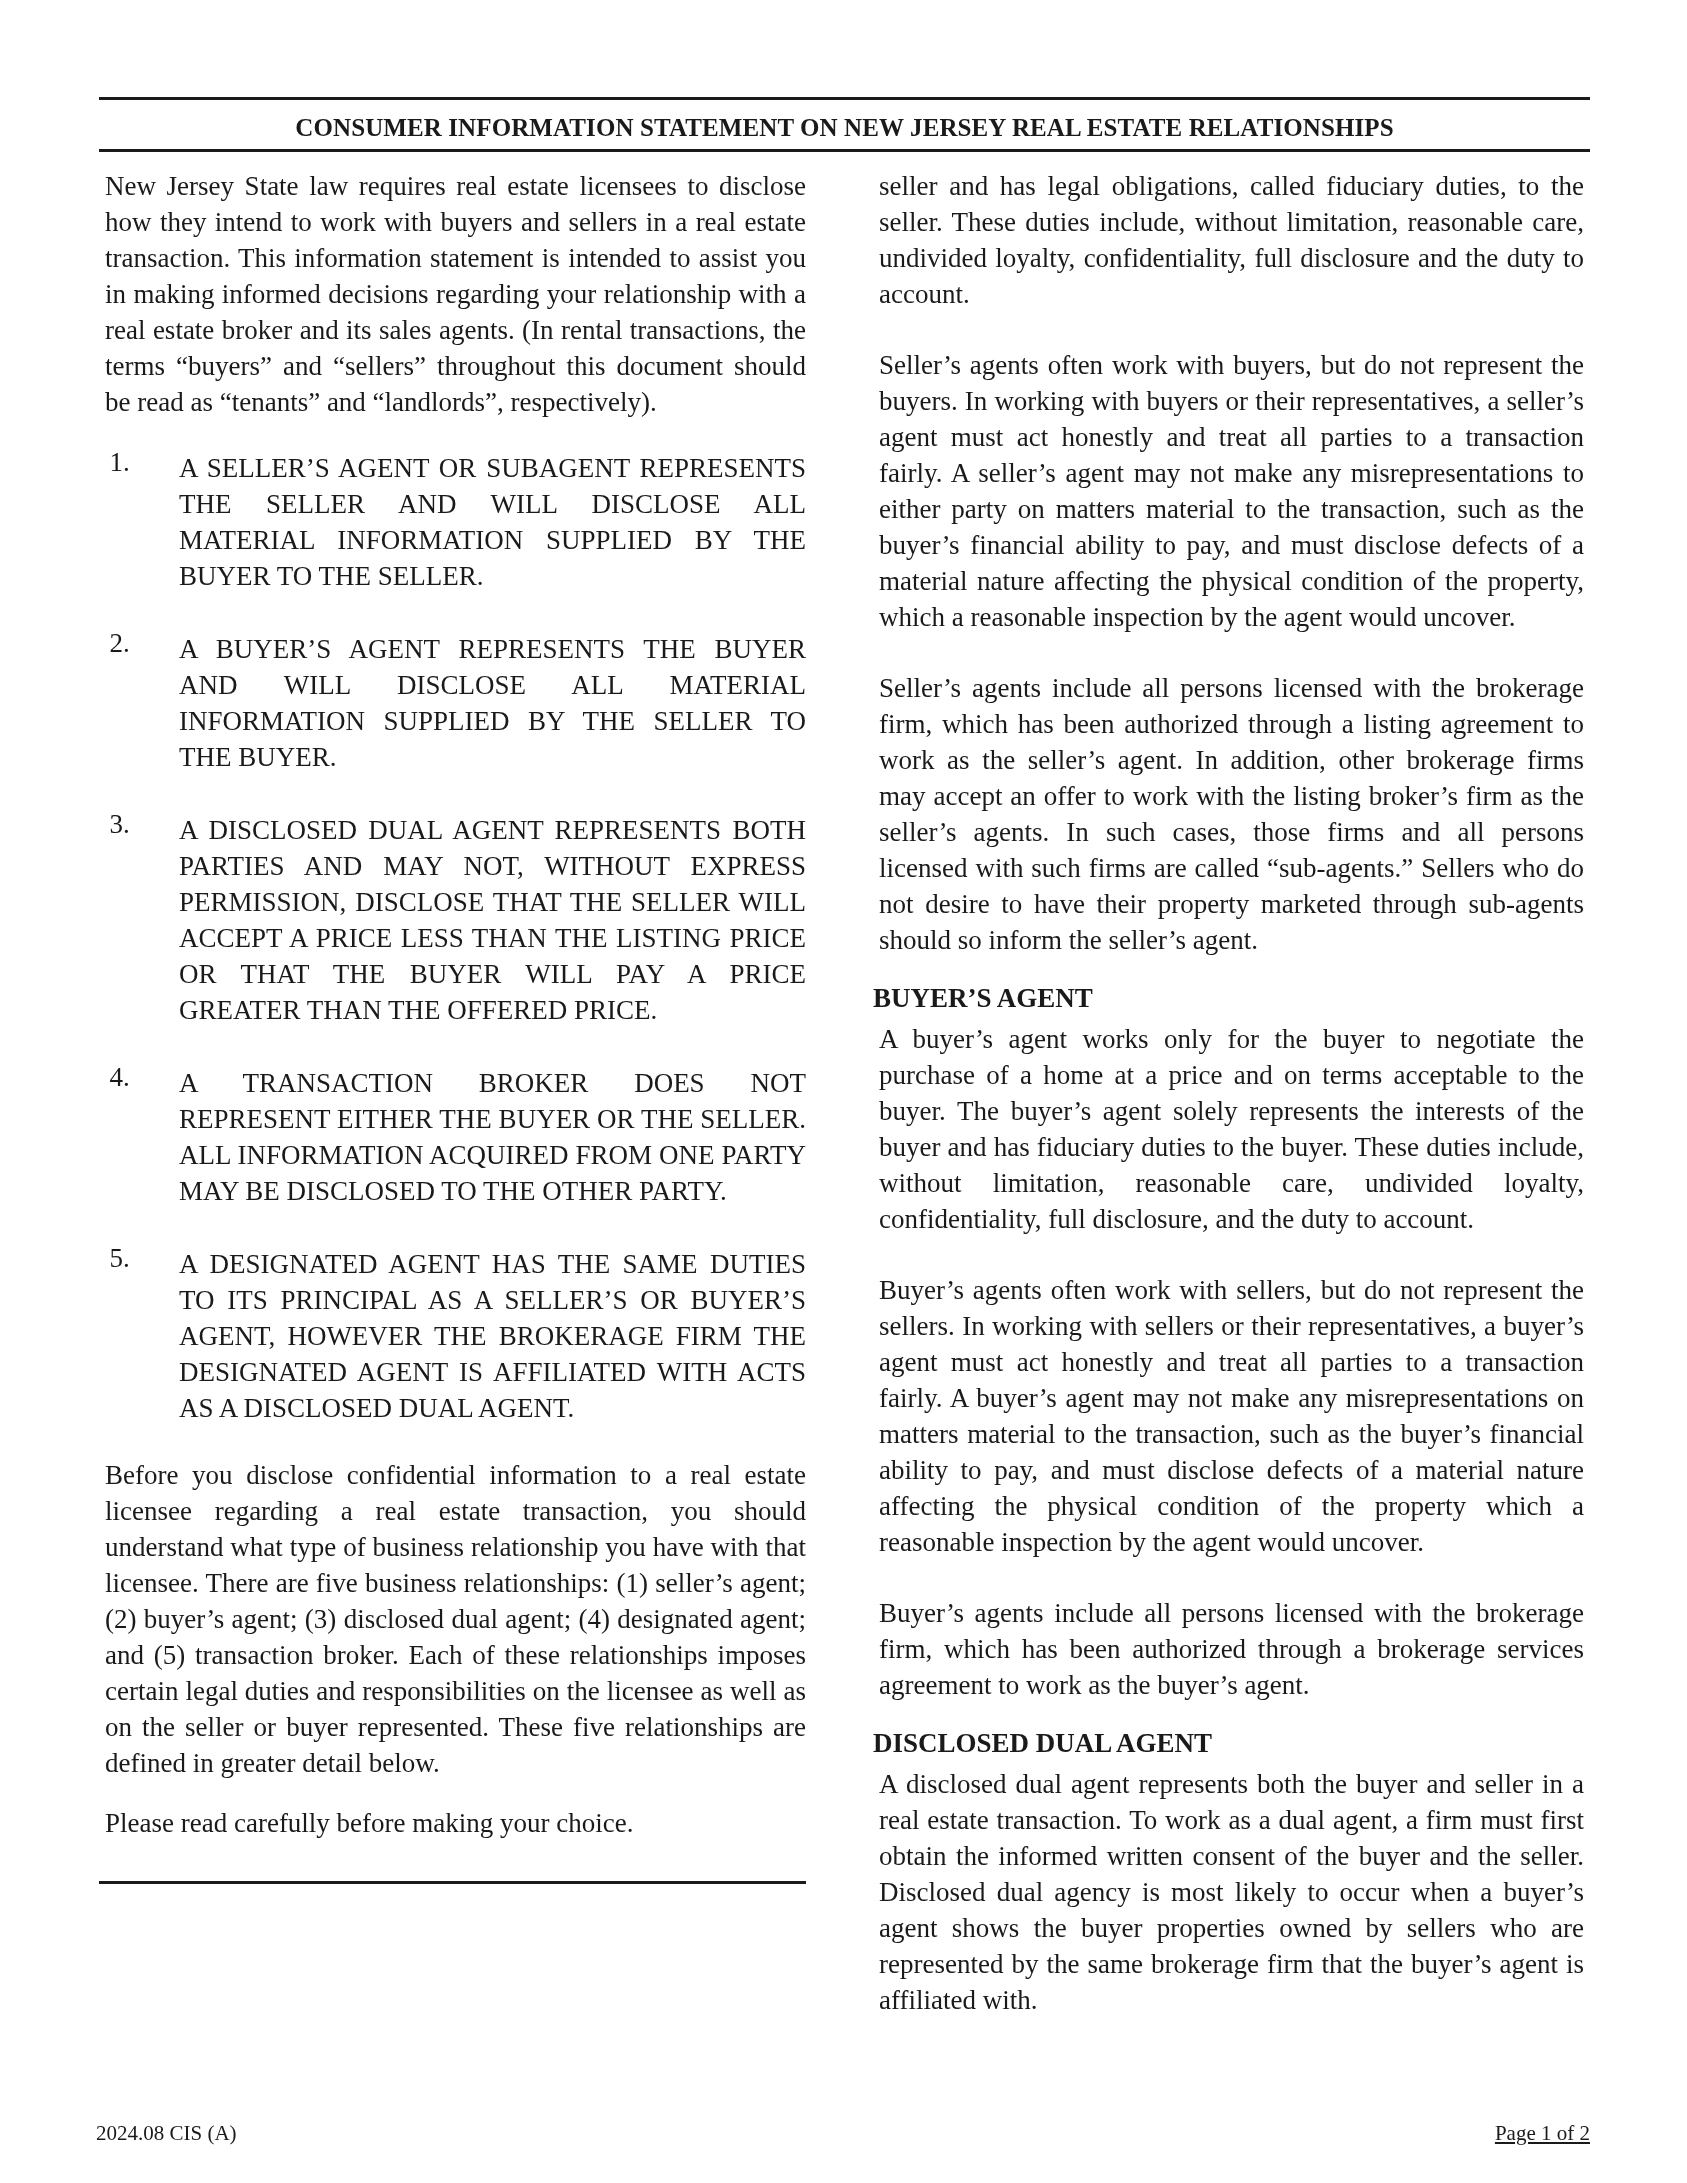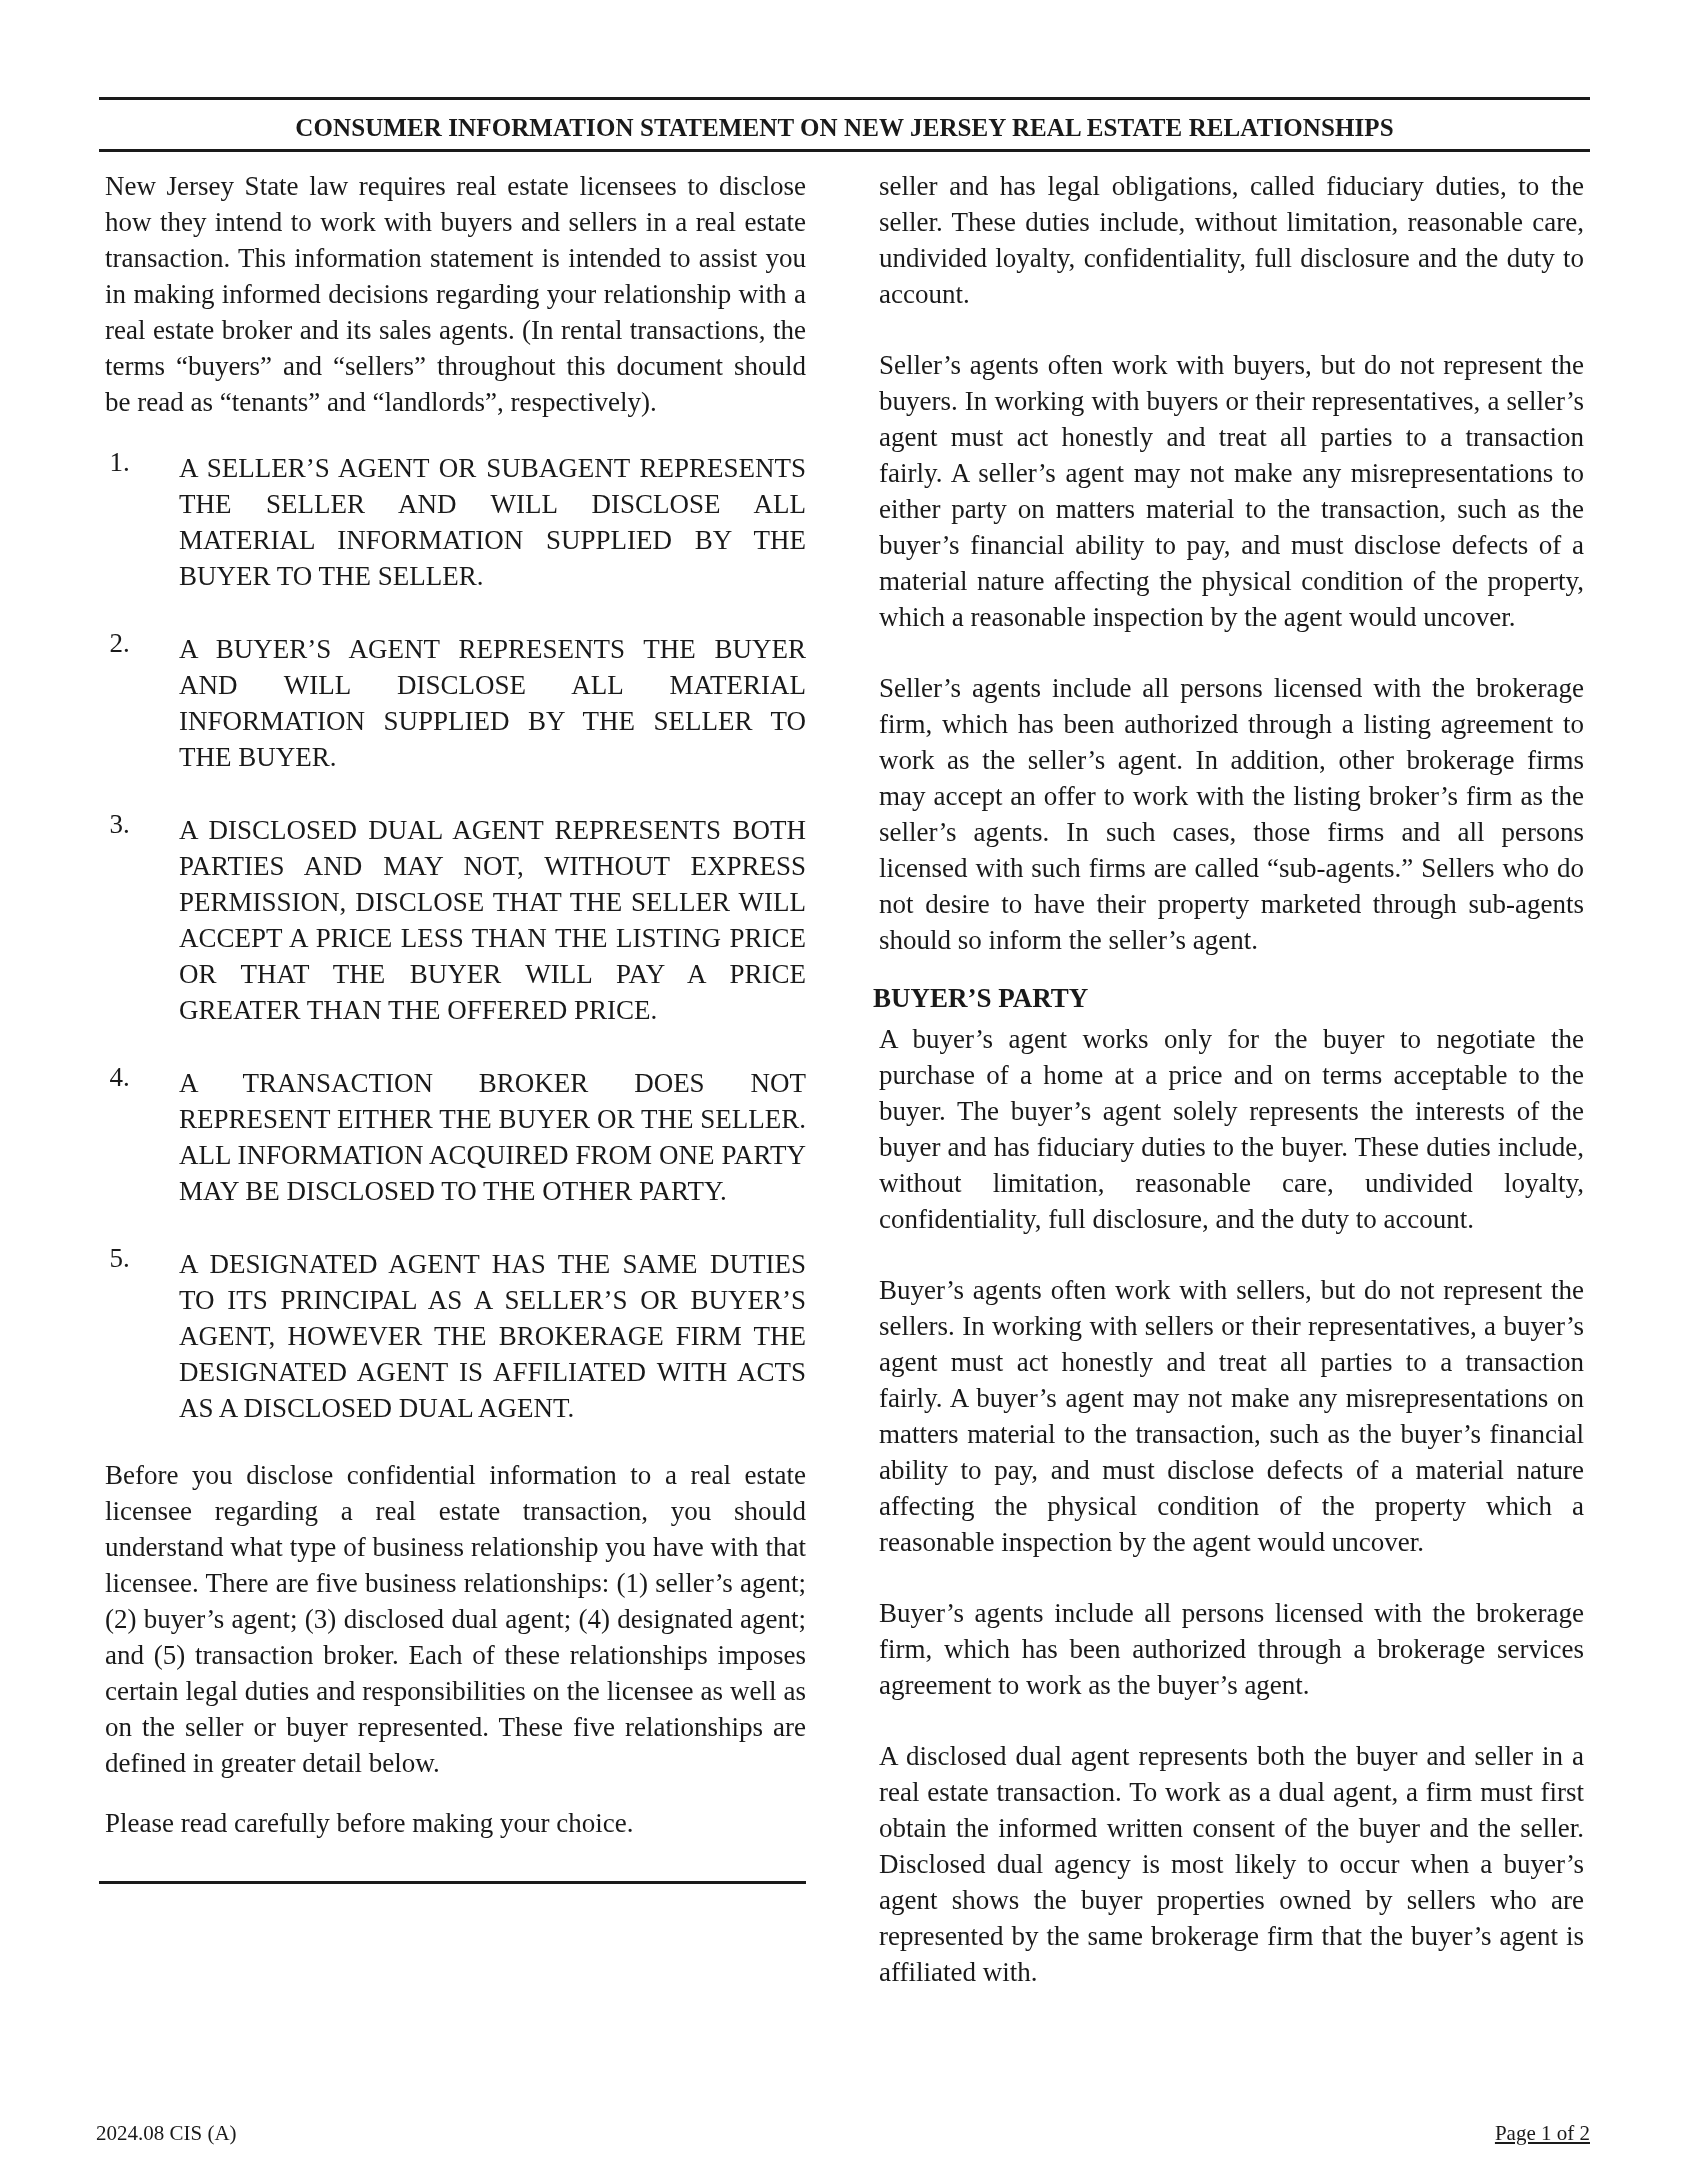--- a/index.html
+++ b/index.html
@@ -68,23 +68,24 @@
 
   <div class="sep"></div>
 
 </div>
 
 <div class="col right">
   <p>seller and has legal obligations, called fiduciary duties, to the seller.  These duties include, without limitation, reasonable care, undivided loyalty, confidentiality, full disclosure and the duty to account.</p>
   <p>Seller’s agents often work with buyers, but do not represent the buyers.  In working with buyers or their representatives, a seller’s agent must act honestly and treat all parties to a transaction fairly.  A seller’s agent may not make any misrepresentations to either party on matters material to the transaction, such as the buyer’s financial ability to pay, and must disclose defects of a material nature affecting the physical condition of the property, which a reasonable inspection by the agent would uncover.</p>
   <p>Seller’s agents include all persons licensed with the brokerage firm, which has been authorized through a listing agreement to work as the seller’s agent.  In addition, other brokerage firms may accept an offer to work with the listing broker’s firm as the seller’s agents. In such cases, those firms and all persons licensed with such firms are called “sub-agents.” Sellers who do not desire to have their property marketed through sub-agents should so inform the seller’s agent.</p>
 
-  <h2>BUYER’S PARTY</h2>
+  <h2>BUYER’S AGENT</h2>
   <p>A buyer’s agent works only for the buyer to negotiate the purchase of a home at a price and on terms acceptable to the buyer.  The buyer’s agent solely represents the interests of the buyer and has fiduciary duties to the buyer.  These duties include, without limitation, reasonable care, undivided loyalty, confidentiality, full disclosure, and the duty to account.</p>
   <p>Buyer’s agents often work with sellers, but do not represent the sellers.  In working with sellers or their representatives, a buyer’s agent must act honestly and treat all parties to a transaction fairly.  A buyer’s agent may not make any misrepresentations on matters material to the transaction, such as the buyer’s financial ability to pay, and must disclose defects of a material nature affecting the physical condition of the property which a reasonable inspection by the agent would uncover.</p>
   <p>Buyer’s agents include all persons licensed with the brokerage firm, which has been authorized through a brokerage services agreement to work as the buyer’s agent.</p>
 
+  <h2>DISCLOSED DUAL AGENT</h2>
   <p>A disclosed dual agent represents both the buyer and seller in a real estate transaction.  To work as a dual agent, a firm must first obtain the informed written consent of the buyer and the seller.  Disclosed dual agency is most likely to occur when a buyer’s agent shows the buyer properties owned by sellers who are represented by the same brokerage firm that the buyer’s agent is affiliated with.</p>
 </div>
 
 <div class="footer left">2024.08 CIS (A)</div>
 <div class="footer right">Page 1 of 2</div>
 
 
 </body></html>

